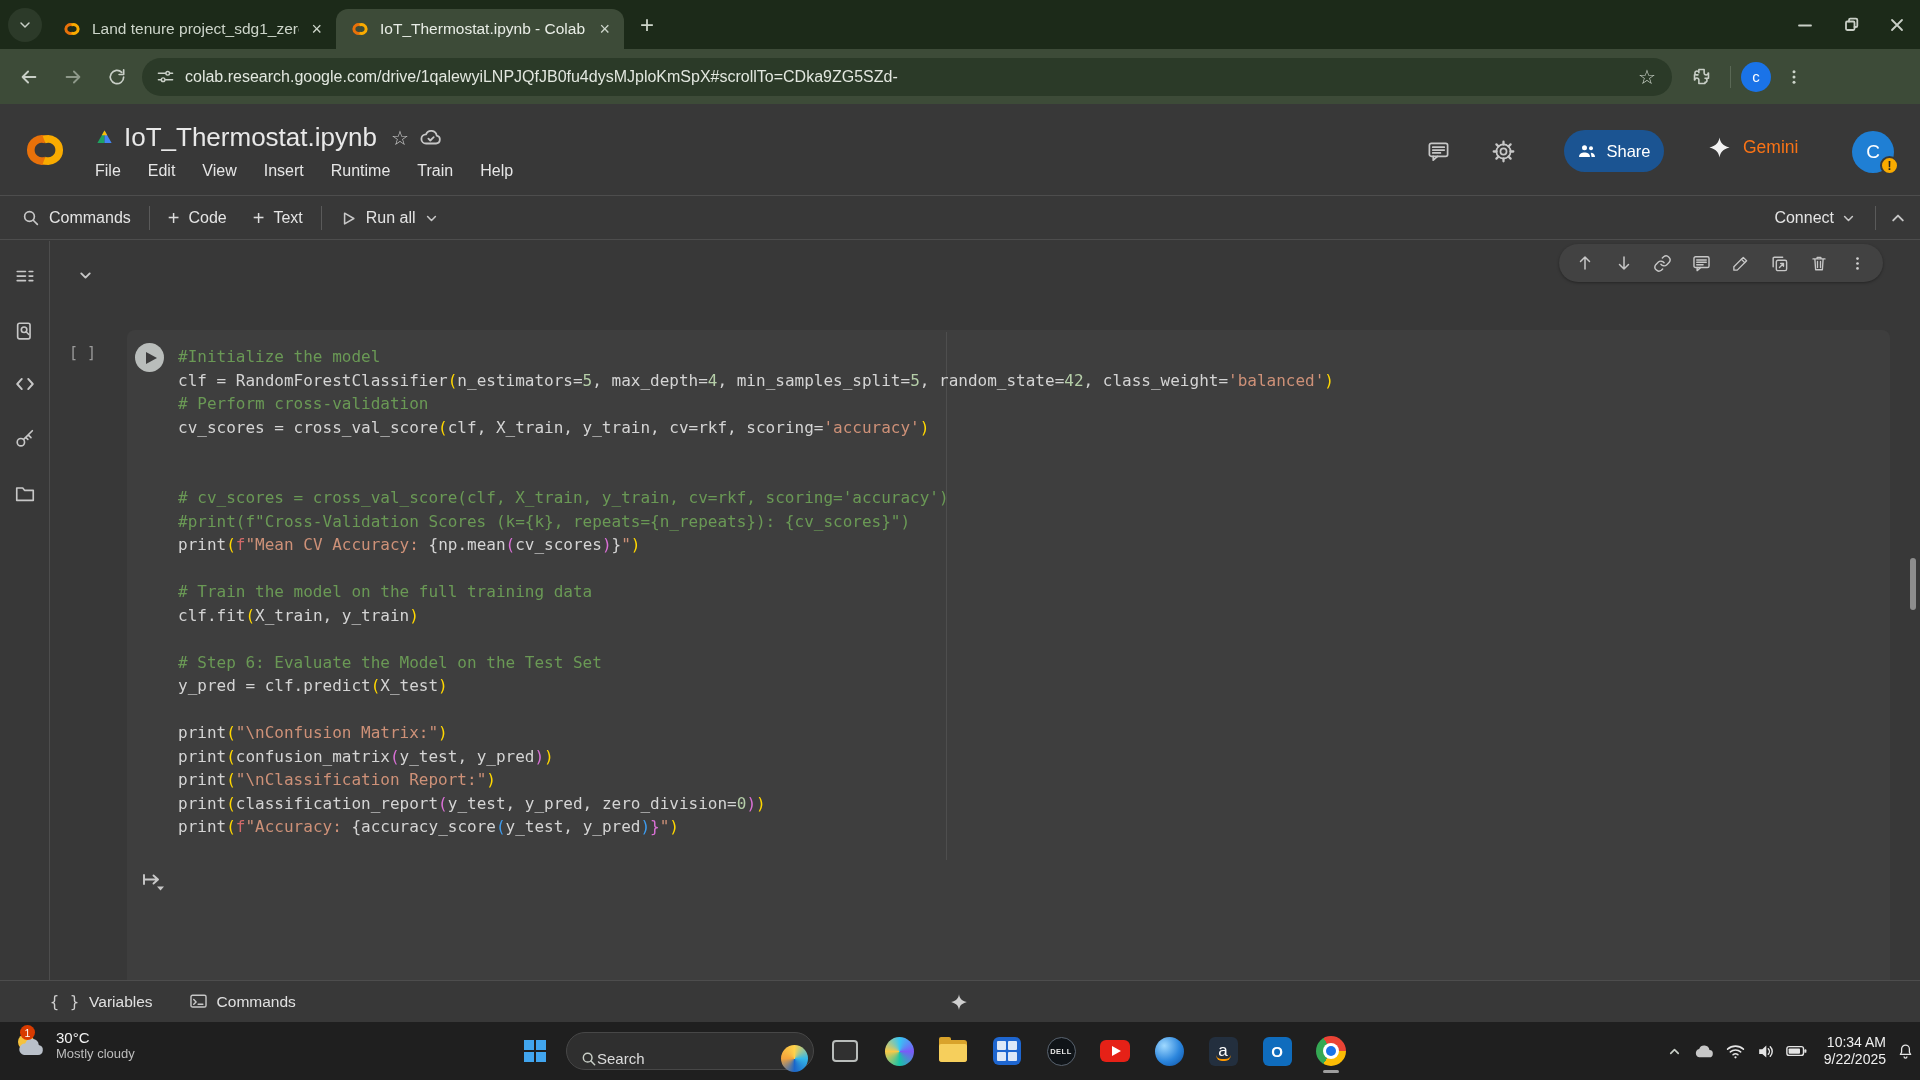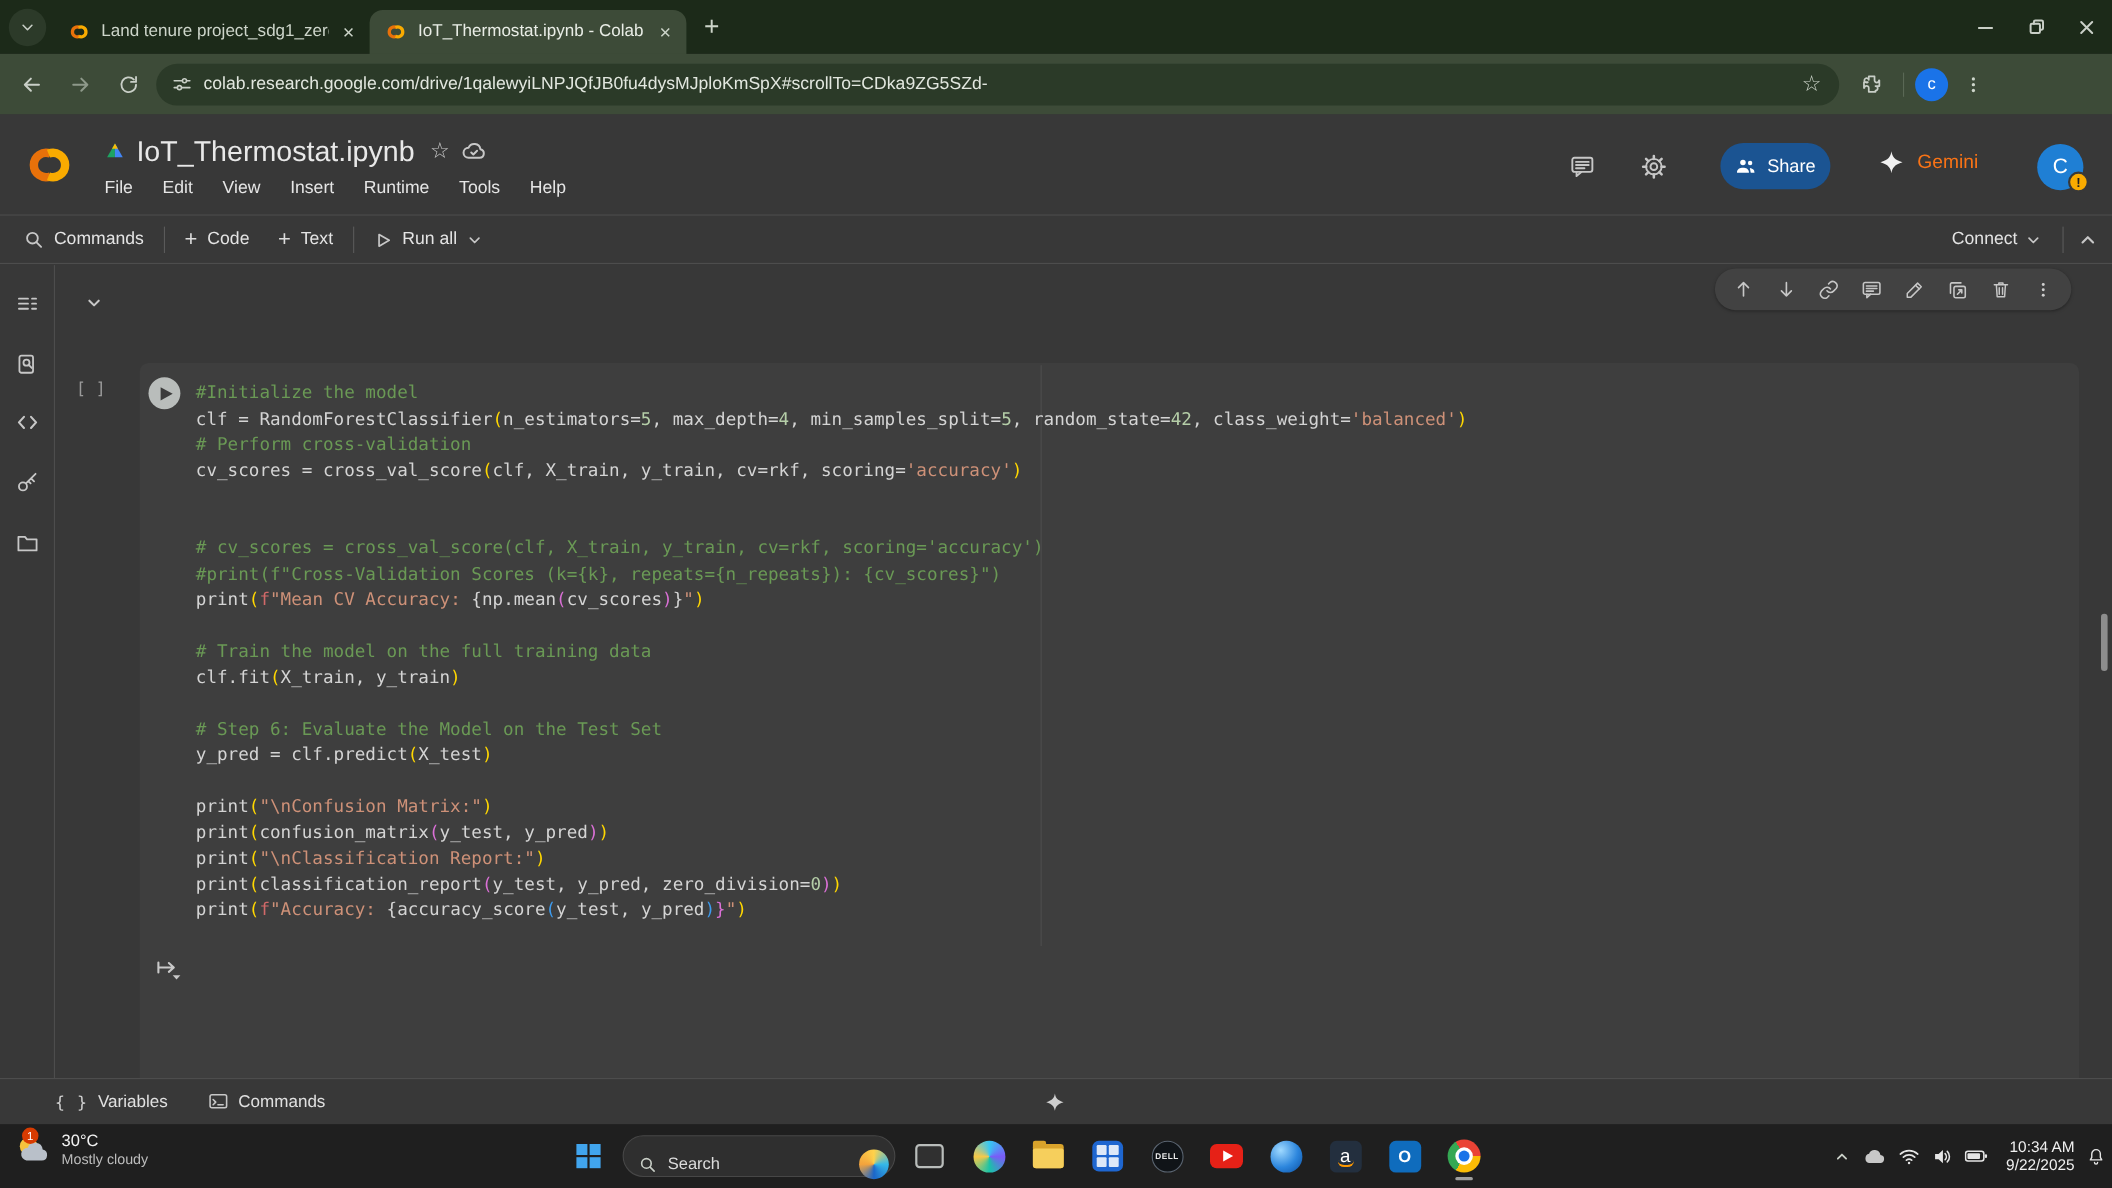--- a/index.html
+++ b/index.html
@@ -81,21 +81,21 @@
   .ft-spark { position:absolute; left:950px; top:12px; }
 
   
   .taskbar { position:absolute; top:1022px; left:0; right:0; height:58px; background:#1f1f1f; }
   .weather { position:absolute; left:12px; top:7px; display:flex; align-items:center; gap:8px; }
   .weather-temp { color:#f2f2f2; font-size:15px; }
   .weather-desc { color:#bdbdbd; font-size:13px; }
   .badge-red { position:absolute; left:8px; top:-4px; min-width:15px; height:15px; border-radius:8px; color:#fff; font-size:10.5px; display:flex; align-items:center; justify-content:center; padding:0 3px; }
   .tb-center { position:absolute; left:512px; top:0; height:58px; display:flex; align-items:center; gap:8px; }
   .tb-app { width:46px; height:46px; display:flex; align-items:center; justify-content:center; border-radius:6px; position:relative; }
-  .search-pill { width:248px; height:38px; border-radius:19px; background:#2f2f2f; border:1px solid #474747; display:flex; align-items:center; gap:10px; padding:15px 5px 0 14px;justify-content:space-between; }
+  .search-pill { width:248px; height:38px; border-radius:19px; background:#2f2f2f; border:1px solid #474747; display:flex; align-items:center; padding:15px 5px 0 14px;justify-content:space-between; }
   .search-label { flex:1; color:#dcdcdc; font-size:15px; }
   .bing-circle { width:27px; height:27px; border-radius:50%; background:conic-gradient(#ffd24a, #35b8e8, #1b66c9, #f3a33c, #ffd24a); }
   .start-grid { display:grid; grid-template-columns:10px 10px; grid-template-rows:10px 10px; gap:2px; }
   .start-grid span { background:#41a5ee; }
   .chrome-wheel { width:30px; height:30px; border-radius:50%; background:conic-gradient(from -30deg, #ea4335 0 120deg, #fbbc05 120deg 240deg, #34a853 240deg 360deg); position:relative; }
   .chrome-wheel::after { content:""; position:absolute; left:7px; top:7px; width:16px; height:16px; border-radius:50%; background:#fff; }
   .chrome-wheel::before { content:""; position:absolute; left:10px; top:10px; width:10px; height:10px; border-radius:50%; background:#1a73e8; z-index:1; }
   .active-line { position:absolute; bottom:1px; left:15px; width:16px; height:3px; border-radius:2px; background:#9e9e9e; }
   .folder-ic { position:relative; width:28px; height:22px; }
   .folder-ic .back { position:absolute; inset:0; background:#d9a32b; border-radius:3px; }
@@ -249,21 +249,21 @@
             <path d="M9.4 12.6l1.9 1.9 3.4-3.4"></path>
           </svg>
         </span>
     </div>
     <div class="menu-row">
       <span class="menu-item">File</span>
       <span class="menu-item">Edit</span>
       <span class="menu-item">View</span>
       <span class="menu-item">Insert</span>
       <span class="menu-item">Runtime</span>
-      <span class="menu-item">Tools</span>
+      <span class="menu-item">Train</span>
       <span class="menu-item">Help</span>
     </div>
     <span class="hdr-icon ic" style="left:1427px">
         <svg class="graystroke" width="23" height="23" viewBox="0 0 24 24">
           <rect x="2.5" y="3.5" width="19" height="13.5" rx="2"></rect>
           <path d="M6 7.5h12M6 10.5h12M6 13.5h8"></path>
           <path d="M6.5 17v4l4.5-4"></path>
         </svg>
       </span>
     <span class="hdr-icon ic" style="left:1492px">

